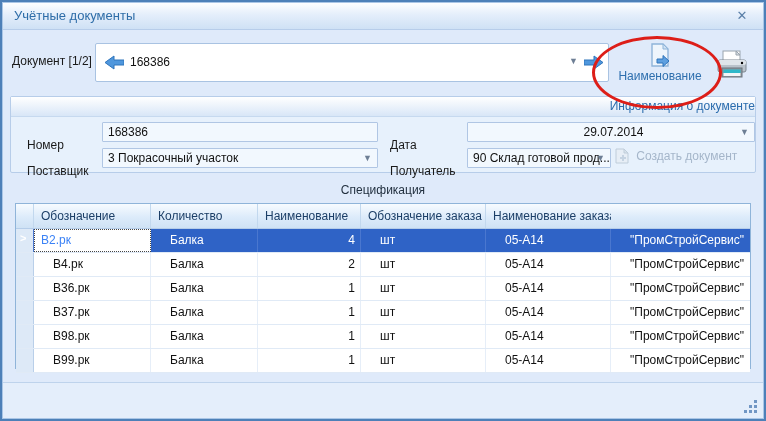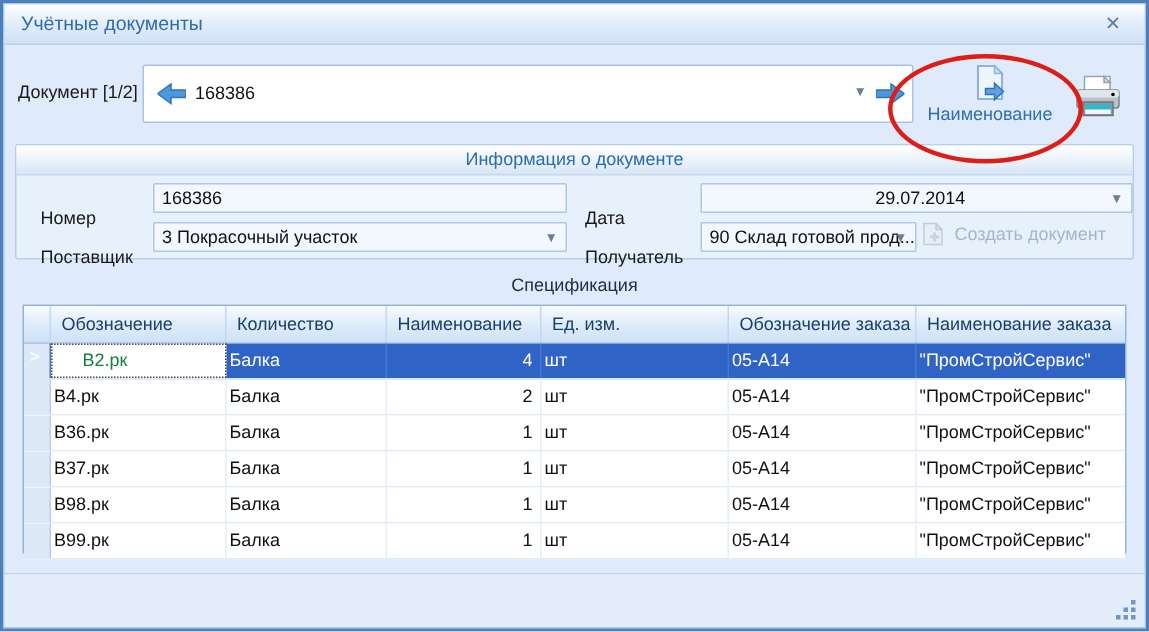--- a/index.html
+++ b/index.html
@@ -16,39 +16,39 @@
   .doc-combo .value{position:absolute;left:34px;top:11px;color:#111;}
   .doc-combo .caret{position:absolute;right:30px;top:12px;color:#6e7f95;font-size:9px;}
   .doc-combo .arrow-right{position:absolute;right:5px;top:11px;}
   .post-btn{position:absolute;left:611px;top:41px;width:94px;height:45px;text-align:center;cursor:pointer;}
   .post-btn .icon-wrap{height:26px;}
   .post-btn .lbl{color:#2e6fae;font-size:12px;}
   .print-btn{position:absolute;left:712px;top:46px;width:38px;height:38px;cursor:pointer;}
   .annotation{position:absolute;left:590px;top:34px;width:124px;height:67px;border:3px solid #dd1e18;border-radius:50%;pointer-events:none;z-index:20;}
   
   .info-panel{position:absolute;left:8px;top:94px;width:746px;height:77px;box-sizing:border-box;border:1px solid #b7cde9;border-radius:2px;background:#e7f1fc;}
-  .info-header{height:19px;background:linear-gradient(#ffffff,#d8e6f7);border-bottom:1px solid #c6d9ef;text-align:center;line-height:19px;color:#2b6cad;}
+  .info-header{height:19px;background:linear-gradient(#ffffff,#d8e6f7);border-bottom:1px solid #c6d9ef;text-align:right;line-height:19px;color:#2b6cad;}
   .fld-label{position:absolute;color:#1a1a1a;margin-top:13px;}
   .fld{position:absolute;height:20px;box-sizing:border-box;border:1px solid #b0c6e4;background:#f2f8fe;border-radius:1px;line-height:18px;padding-left:5px;color:#111;}
   .fld .caret{position:absolute;right:5px;top:5px;color:#6e7f95;font-size:9px;line-height:9px;}
   .create-btn{position:absolute;left:604px;top:48px;width:164px;height:22px;color:#a5b6ca;line-height:22px;cursor:default;}
   .create-btn .ic{display:inline-block;vertical-align:-4px;margin-right:4px;opacity:.55;}
   
   .spec-title{position:absolute;left:0;right:0;top:181px;text-align:center;color:#22303f;}
   .grid{position:absolute;left:13px;top:201px;width:736px;height:166px;box-sizing:border-box;border:1px solid #8fb4d9;background:#fff;}
   .grid-header{display:grid;grid-template-columns:18px 117px 107px 103px 125px 125px 1fr;height:24px;background:linear-gradient(#f7fbff,#dcebfa 55%,#cfe2f5);border-bottom:1px solid #b5cde9;}
   .grid-header .hcell{box-sizing:border-box;border-right:1px solid #c2d8ee;padding:5px 4px 4px 7px;color:#1c3f67;overflow:hidden;white-space:nowrap;}
   .grid-header .hcell:first-child{padding:0;}
   .grid-row{display:grid;grid-template-columns:18px 117px 107px 103px 125px 125px 1fr;height:23px;border-bottom:1px solid #e0eaf6;background:#fff;}
-  .grid-row .cell{box-sizing:border-box;border-right:1px solid #e6eef8;padding:4px 4px 0 2px;overflow:hidden;white-space:nowrap;color:#111;}
+  .grid-row .cell{box-sizing:border-box;border-right:1px solid #e6eef8;padding:4px 4px 0 19px;overflow:hidden;white-space:nowrap;color:#111;}
   .grid-row .ind{background:#dde9f7;border-right:1px solid #b9cfe9;padding:3px 0 0 4px;color:#3a6fb0;font-weight:bold;font-size:11px;}
   .grid-row .qty{text-align:right;padding-right:5px;}
   .grid-row.selected{background:#2f63c6;}
   .grid-row.selected .cell{color:#fff;border-right-color:#4a77cf;}
-  .grid-row.selected .focused{background:#fff;color:#15803d;border:1px dotted #444;padding:3px 4px 0 20px;}
+  .grid-row.selected .focused{background:#fff;color:#3b82f6;border:1px dotted #444;padding:3px 4px 0 6px;}
   
   .bottom-divider{position:absolute;left:1px;right:1px;top:380px;height:1px;background:#bed3ec;}
   .bottom-strip{position:absolute;left:1px;right:1px;top:381px;bottom:1px;background:#e4eefb;}
   .size-grip{position:absolute;right:6px;bottom:5px;width:12px;height:12px;}
   .size-grip i{position:absolute;width:3px;height:3px;background:#7096c4;}
   .size-grip i:nth-child(1){right:0;bottom:0;}
   .size-grip i:nth-child(2){right:5px;bottom:0;}
   .size-grip i:nth-child(3){right:10px;bottom:0;}
   .size-grip i:nth-child(4){right:0;bottom:5px;}
   .size-grip i:nth-child(5){right:5px;bottom:5px;}
@@ -150,21 +150,20 @@
   </div>
 
   <div class="spec-title">Спецификация</div>
 
   <div class="grid">
     <div class="grid-header">
       <div class="hcell"></div>
       <div class="hcell">Обозначение</div>
       <div class="hcell">Количество</div>
       <div class="hcell">Наименование</div>
-      <div class="hcell">Ед. изм.</div>
       <div class="hcell">Обозначение заказа</div>
       <div class="hcell" style="border-right:none;">Наименование заказа</div>
     </div>
     <div id="grid-body">
         <div class="grid-row selected">
     <div class="cell ind">&gt;</div>
     <div class="cell focused">В2.рк</div>
     <div class="cell">Балка</div>
     <div class="cell qty">4</div>
     <div class="cell">шт</div>

